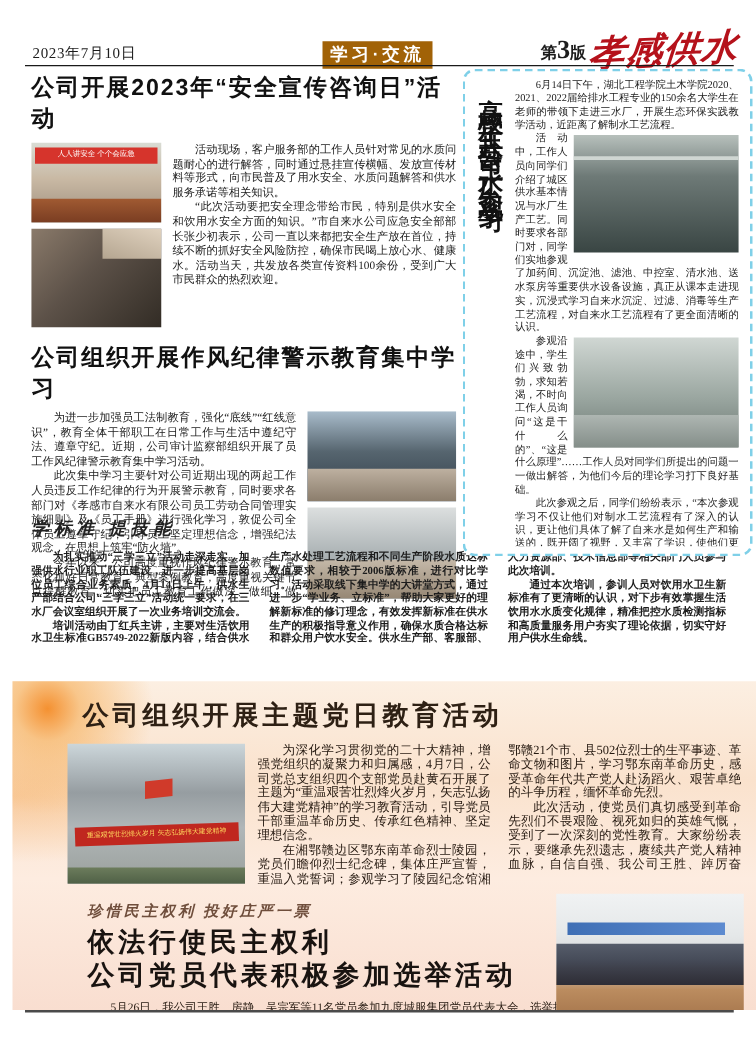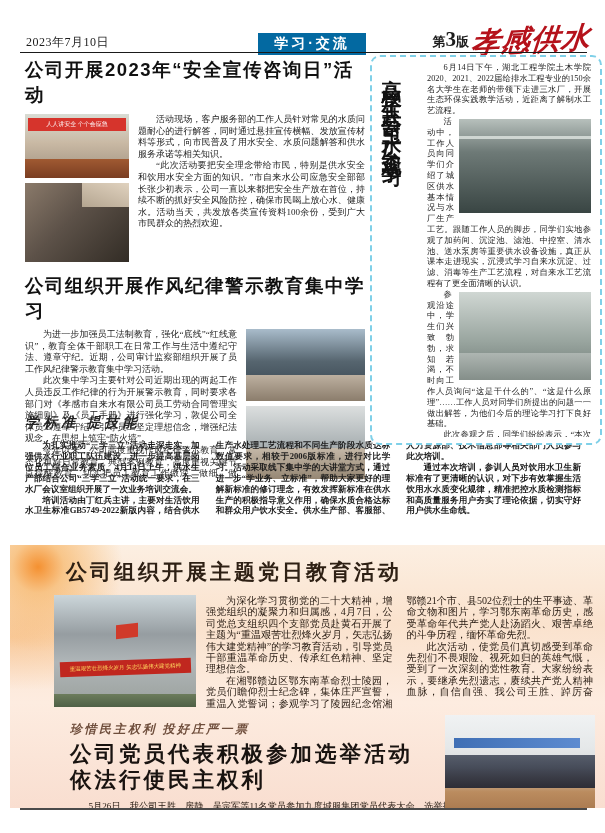--- a/index.html
+++ b/index.html
@@ -10,22 +10,22 @@
     color:#1c1c1c;
     position:relative;
     overflow:hidden;
   }
 
   
   .masthead-bar { position:absolute; top:26px; left:20px; right:18px; height:28px; }
   .header-rule { position:absolute; top:52px; left:20px; right:18px; border-top:1.6px solid #1a1a1a; }
   .date { position:absolute; left:6px; bottom:3px; font-size:12px; letter-spacing:.5px; }
   .section-box {
-    position:absolute; left:238px; bottom:-1px; width:108px; height:22px;
-    background:#0369a1; color:#fff; font-weight:bold; font-size:14px;
+    position:absolute; left:238px; bottom:-1px; width:88px; height:22px;
+    background:#a16207; color:#fff; font-weight:bold; font-size:14px;
     display:flex; align-items:center; justify-content:center; letter-spacing:3px;
     font-family:"Liberation Sans", sans-serif;
   }
   .pageno { position:absolute; right:118px; bottom:2px; font-size:13px; font-weight:bold; }
   .pageno b { font-size:21px; font-family:"Liberation Serif", serif; }
   .masthead-logo {
     position:absolute; right:-4px; bottom:-7px; color:#b5121b; font-size:29px;
     font-weight:bold; font-style:italic; letter-spacing:1px;
     transform:rotate(-3deg) skewX(-8deg); font-family:"DejaVu Serif", serif;
     white-space:nowrap;
@@ -80,21 +80,21 @@
     margin-top:8px; height:82px; overflow:hidden;
     column-count:3; column-gap:16px;
     font-size:8.6px; line-height:10.9px; text-align:justify;
   }
   .art3-cols p { text-indent:2em;font-weight:bold; }
 
   
   .visit-box {
     position:absolute; left:370px; top:55px; width:232px; height:390px;
     border:2px dashed #7fd0e8; border-radius:10px;
-    padding:6px 9px 6px 5px; display:flex; gap:20px; background:#fff;
+    padding:6px 9px 6px 5px; display:flex; gap:5px; background:#fff;
   }
   .v-title {
     writing-mode:vertical-rl; text-orientation:upright;
     font-family:"Liberation Sans", sans-serif; font-weight:800;
     font-size:20px; letter-spacing:7px; line-height:30px; color:#111;
     flex:none; height:100%;
   }
   .v-text { flex:1; font-size:8.3px; line-height:10.8px; text-align:justify; overflow:hidden; }
   .v-text p { text-indent:2em; }
   .v-photo-a { float:right; clear:right; width:132px; height:94px; margin:2px 0 3px 5px;
@@ -215,21 +215,21 @@
   </div>
 </div>
 
 <div class="visit-box">
   <div class="v-title">高校学生赴公司三水厂参观学习</div>
   <div class="v-text">
     <p>6月14日下午，湖北工程学院土木学院2020、2021、2022届给排水工程专业的150余名大学生在老师的带领下走进三水厂，开展生态环保实践教学活动，近距离了解制水工艺流程。</p>
     <div class="photo v-photo-a">
       <div class="rail"></div>
     </div>
-    <p>活动中，工作人员向同学们介绍了城区供水基本情况与水厂生产工艺。跟随工作人员的脚步，同学们实地参观了加药间、沉淀池、滤池、中控室、清水池、送水泵房等重要供水设备设施，真正从课本走进现实，沉浸式学习自来水沉淀、过滤、消毒等生产工艺流程，对自来水工艺流程有了更全面清晰的认识。</p>
+    <p>活动中，工作人员向同学们介绍了城区供水基本情况与水厂生产工艺。同时要求各部门对，同学们实地参观了加药间、沉淀池、滤池、中控室、清水池、送水泵房等重要供水设备设施，真正从课本走进现实，沉浸式学习自来水沉淀、过滤、消毒等生产工艺流程，对自来水工艺流程有了更全面清晰的认识。</p>
     <div class="photo v-photo-b">
       <div class="walk"></div>
     </div>
     <p>参观沿途中，学生们兴致勃勃，求知若渴，不时向工作人员询问“这是干什么的”、“这是什么原理”……工作人员对同学们所提出的问题一一做出解答，为他们今后的理论学习打下良好基础。</p>
     <p>此次参观之后，同学们纷纷表示，“本次参观学习不仅让他们对制水工艺流程有了深入的认识，更让他们具体了解了自来水是如何生产和输送的，既开阔了视野，又丰富了学识，使他们更好地将理论知识与实践相结合。”</p>
 
   </div>
 </div>
 
 <div class="party">
@@ -243,22 +243,22 @@
     <div class="party-cols">
       <p>为深化学习贯彻党的二十大精神，增强党组织的凝聚力和归属感，4月7日，公司党总支组织四个支部党员赴黄石开展了主题为“重温艰苦壮烈烽火岁月，矢志弘扬伟大建党精神”的学习教育活动，引导党员干部重温革命历史、传承红色精神、坚定理想信念。</p>
       <p>在湘鄂赣边区鄂东南革命烈士陵园，党员们瞻仰烈士纪念碑，集体庄严宣誓，重温入党誓词；参观学习了陵园纪念馆湘鄂赣21个市、县502位烈士的生平事迹、革命文物和图片，学习鄂东南革命历史，感受革命年代共产党人赴汤蹈火、艰苦卓绝的斗争历程，缅怀革命先烈。</p>
       <p>此次活动，使党员们真切感受到革命先烈们不畏艰险、视死如归的英雄气慨，受到了一次深刻的党性教育。大家纷纷表示，要继承先烈遗志，赓续共产党人精神血脉，自信自强、我公司王胜、踔厉奋发、勇毅前行，为推进孝感供水事业的发展不懈奋斗。</p>
     </div>
   </div>
 
   <div class="election">
     <div class="e-kicker">珍惜民主权利 投好庄严一票</div>
     <div class="e-title">
+      <div>依法行使民主权利</div>
       <div>公司党员代表积极参加选举活动</div>
-      <div>依法行使民主权利</div>
     </div>
     <div class="e-body">5月26日，我公司王胜、房静、吴宗军等11名党员参加九度城服集团党员代表大会，选举提名出席中国共产党澴川国投集团第二次代表大会代表候选人推荐人选。</div>
     <div class="photo e-photo">
       <div class="strip"></div>
       <div class="crowd"></div>
     </div>
   </div>
 </div>
 
 <div class="bottom-rule"></div>

